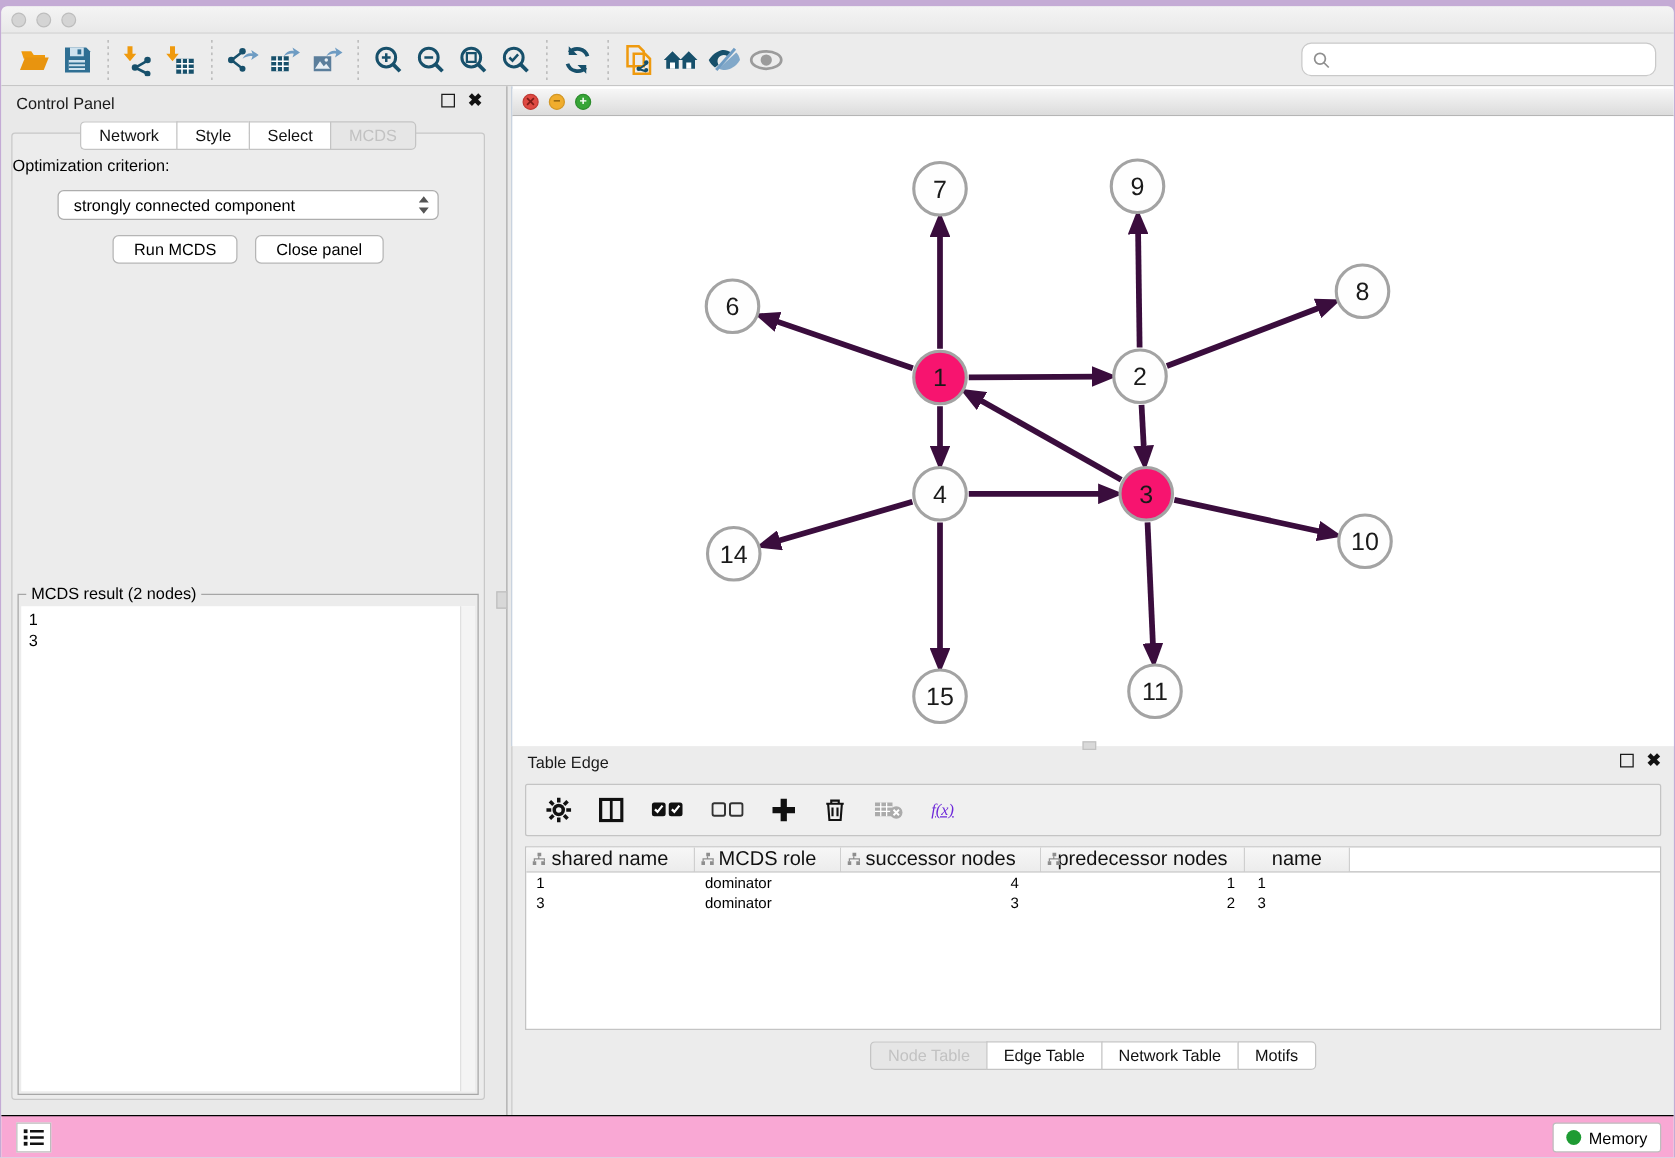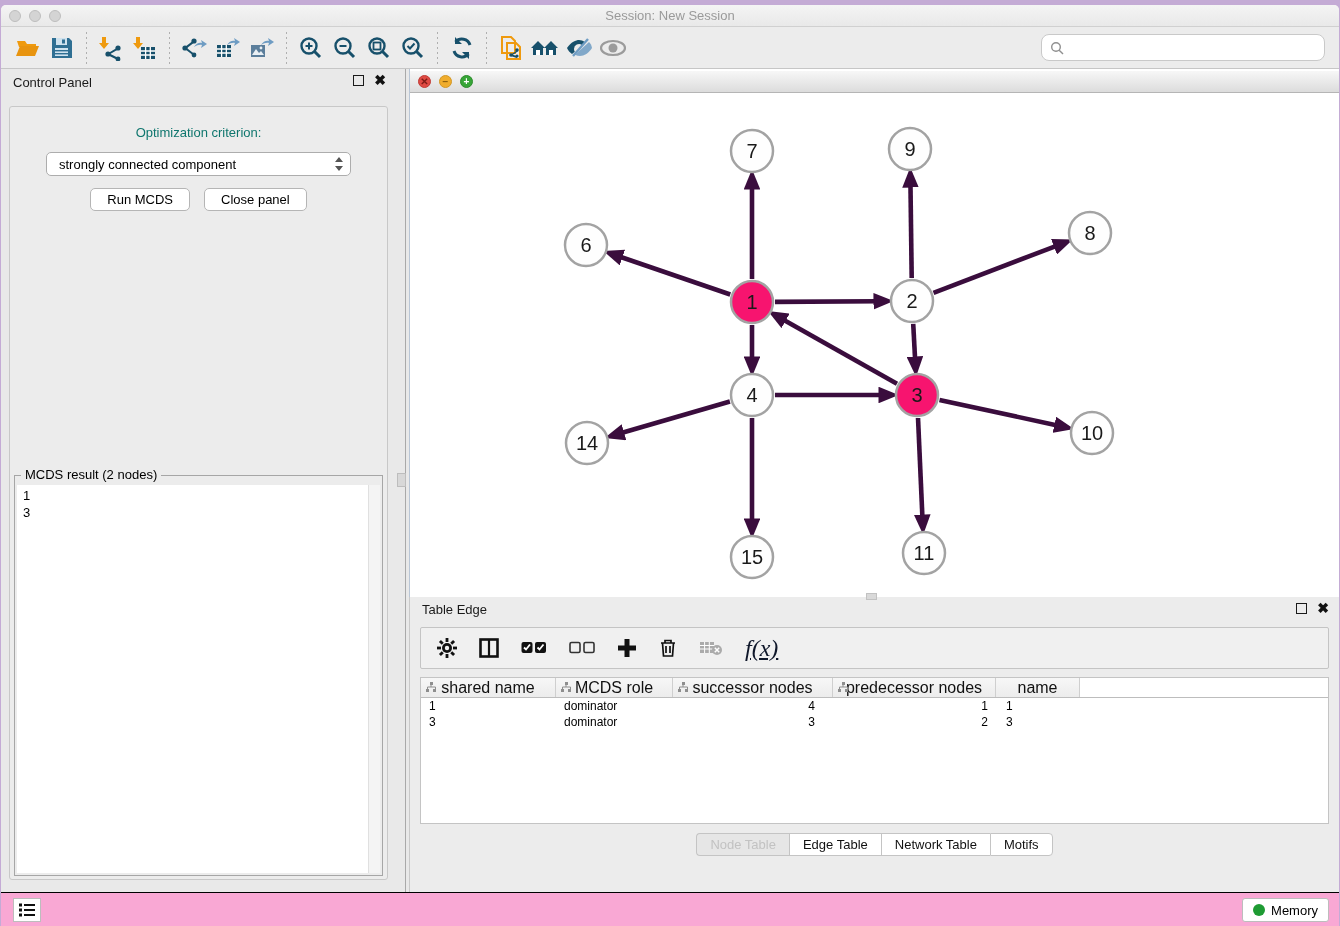--- a/index.html
+++ b/index.html
@@ -41,21 +41,21 @@
   .cp-tabs { display:flex; justify-content:center; position:relative; z-index:2; margin-top:2px; }
   .seg { display:inline-flex; }
   .seg .tab { font-size:13px; padding:3px 14px; background:#fff; border:1px solid #C4C4C4;
               border-right:none; color:#111; }
   .seg .tab:first-child { border-radius:4px 0 0 4px; }
   .seg .tab:last-child { border-right:1px solid #C4C4C4; border-radius:0 4px 4px 0; }
   .seg .tab.sel { background:#E6E6E6; color:#C2C2C2; }
 
   .cp-body { position:absolute; left:8px; right:8px; top:37px; bottom:12px;
              background:#ECECEC; border:1px solid #C8C8C8; border-radius:3px; padding-top:18px; }
-  .opt-label { text-align:center; font-size:13px; margin-bottom:12px; color:#0f766e; }
+  .opt-label { text-align:left; font-size:13px; margin-bottom:12px; color:#000000; }
   .dropdown { margin:0 36px; height:24px; background:#fff; border:1px solid #ADADAD; border-radius:5px;
               display:flex; align-items:center; padding:0 6px 0 12px; font-size:13px; }
   .dropdown .dd-val { flex:1; }
   .btn-row { display:flex; justify-content:center; gap:14px; margin-top:12px; }
   .pbtn { background:#fff; border:1px solid #B5B5B5; border-radius:5px; font-size:13px;
           padding:3px 16px; font-family:"Liberation Sans",sans-serif; }
 
   .result-box { position:absolute; left:4px; right:4px; top:368px; bottom:3px;
                 border:1px solid #A6A6A6; background:#ECECEC; }
   .result-legend { position:absolute; top:-9px; left:6px; background:#ECECEC; padding:0 4px; font-size:13px; }
@@ -87,21 +87,21 @@
   .hsplit-grip { position:absolute; left:456px; bottom:-3px; width:11px; height:7px;
                  background:#D9D9D9; border:1px solid #C2C2C2; z-index:3; }
 
   
   .table-panel { position:absolute; left:408px; right:0; top:592px; bottom:34px; background:#ECECEC;
                  border-left:1px solid #C9C9C9; }
   .tp-head { position:relative; height:24px; display:flex; align-items:center; padding:0 12px; }
   .tp-toolbar { position:absolute; left:10px; right:10px; top:30px; height:42px;
                 background:#F0F0F0; border:1px solid #C4C4C4; border-radius:2px;
                 display:flex; align-items:center; gap:22px; padding-left:16px; }
-  .fx { font-family:"Liberation Serif",serif; font-style:italic; font-size:24px; color:#0f172a;text-decoration:underline; }
+  .fx { font-family:"Liberation Serif",serif; font-style:italic; font-size:13px; color:#6d28d9;text-decoration:underline; }
 
   .dtable { position:absolute; left:10px; right:10px; top:80px; bottom:68px;
             background:#fff; border:1px solid #C4C4C4; overflow:hidden; }
   .thead { display:flex; height:20px; border-bottom:1px solid #BDBDBD; font-size:16px; }
   .th { position:relative; background:linear-gradient(#F7F7F7,#ECECEC); border-right:1px solid #CFCFCF;
         display:flex; align-items:center; justify-content:center; color:#111; }
   .th .sorticon { position:absolute; left:5px; top:4px; }
   .c0{width:135px}.c1{width:117px}.c2{width:160px}.c3{width:163px}.c4{width:84px}
   .trow { display:flex; height:16px; font-size:12px; align-items:center; }
   .td { overflow:hidden; white-space:nowrap; }
@@ -127,21 +127,20 @@
 <body>
 
 <div class="window">
 
   <div class="titlebar">
     <div class="tl-lights">
       <span class="tl"></span>
       <span class="tl"></span>
       <span class="tl"></span>
     </div>
-    <div class="win-title">Session: New Session</div>
   </div>
 
   <div class="toolbar">
     <div class="tbtn">
       <svg width="26" height="26" viewBox="0 0 26 26">
           <path fill="#EF9A0E" d="M2 6h8l2 3h9v3H4z"></path>
           <path fill="#E8940F" d="M1 21l4-10h19l-4 10z"></path>
         </svg>
     </div>
     <div class="tbtn">
@@ -292,20 +291,28 @@
     </div>
   </div>
 
   <div class="control-panel">
     <div class="panel-head">
       <span class="panel-title">Control Panel</span>
       <span class="panel-winbtns">
         <span class="float-ic"></span>
         <span class="close-ic">✖</span>
       </span>
+    </div>
+    <div class="cp-tabs">
+      <div class="seg">
+        <div class="tab">Network</div>
+        <div class="tab">Style</div>
+        <div class="tab">Select</div>
+        <div class="tab sel">MCDS</div>
+      </div>
     </div>
     <div class="cp-body">
       <div class="opt-label">Optimization criterion:</div>
       <div class="dropdown">
         <span class="dd-val">strongly connected component</span>
         <svg width="10" height="16" viewBox="0 0 10 16">
             <path fill="#555" d="M5 1 9 6H1zM5 15 1 10h8z"></path>
           </svg>
       </div>
       <div class="btn-row">

